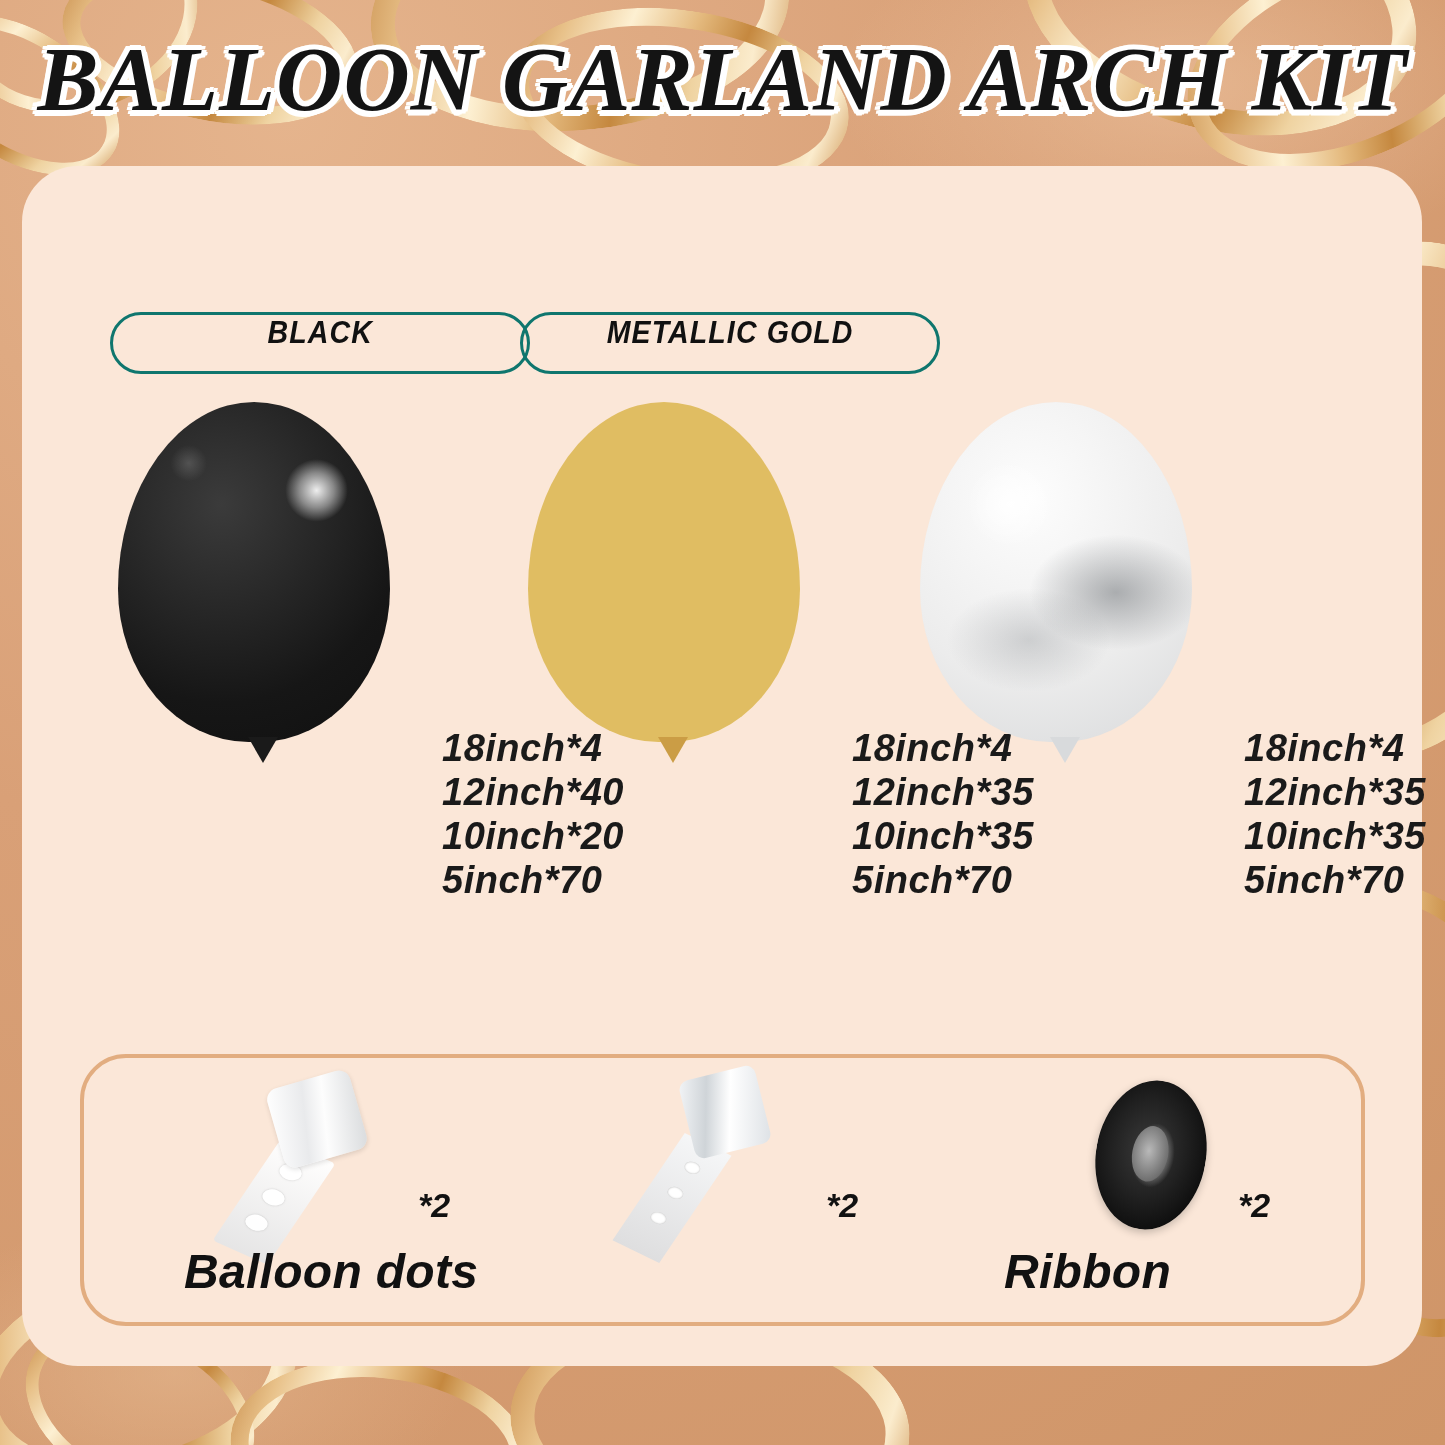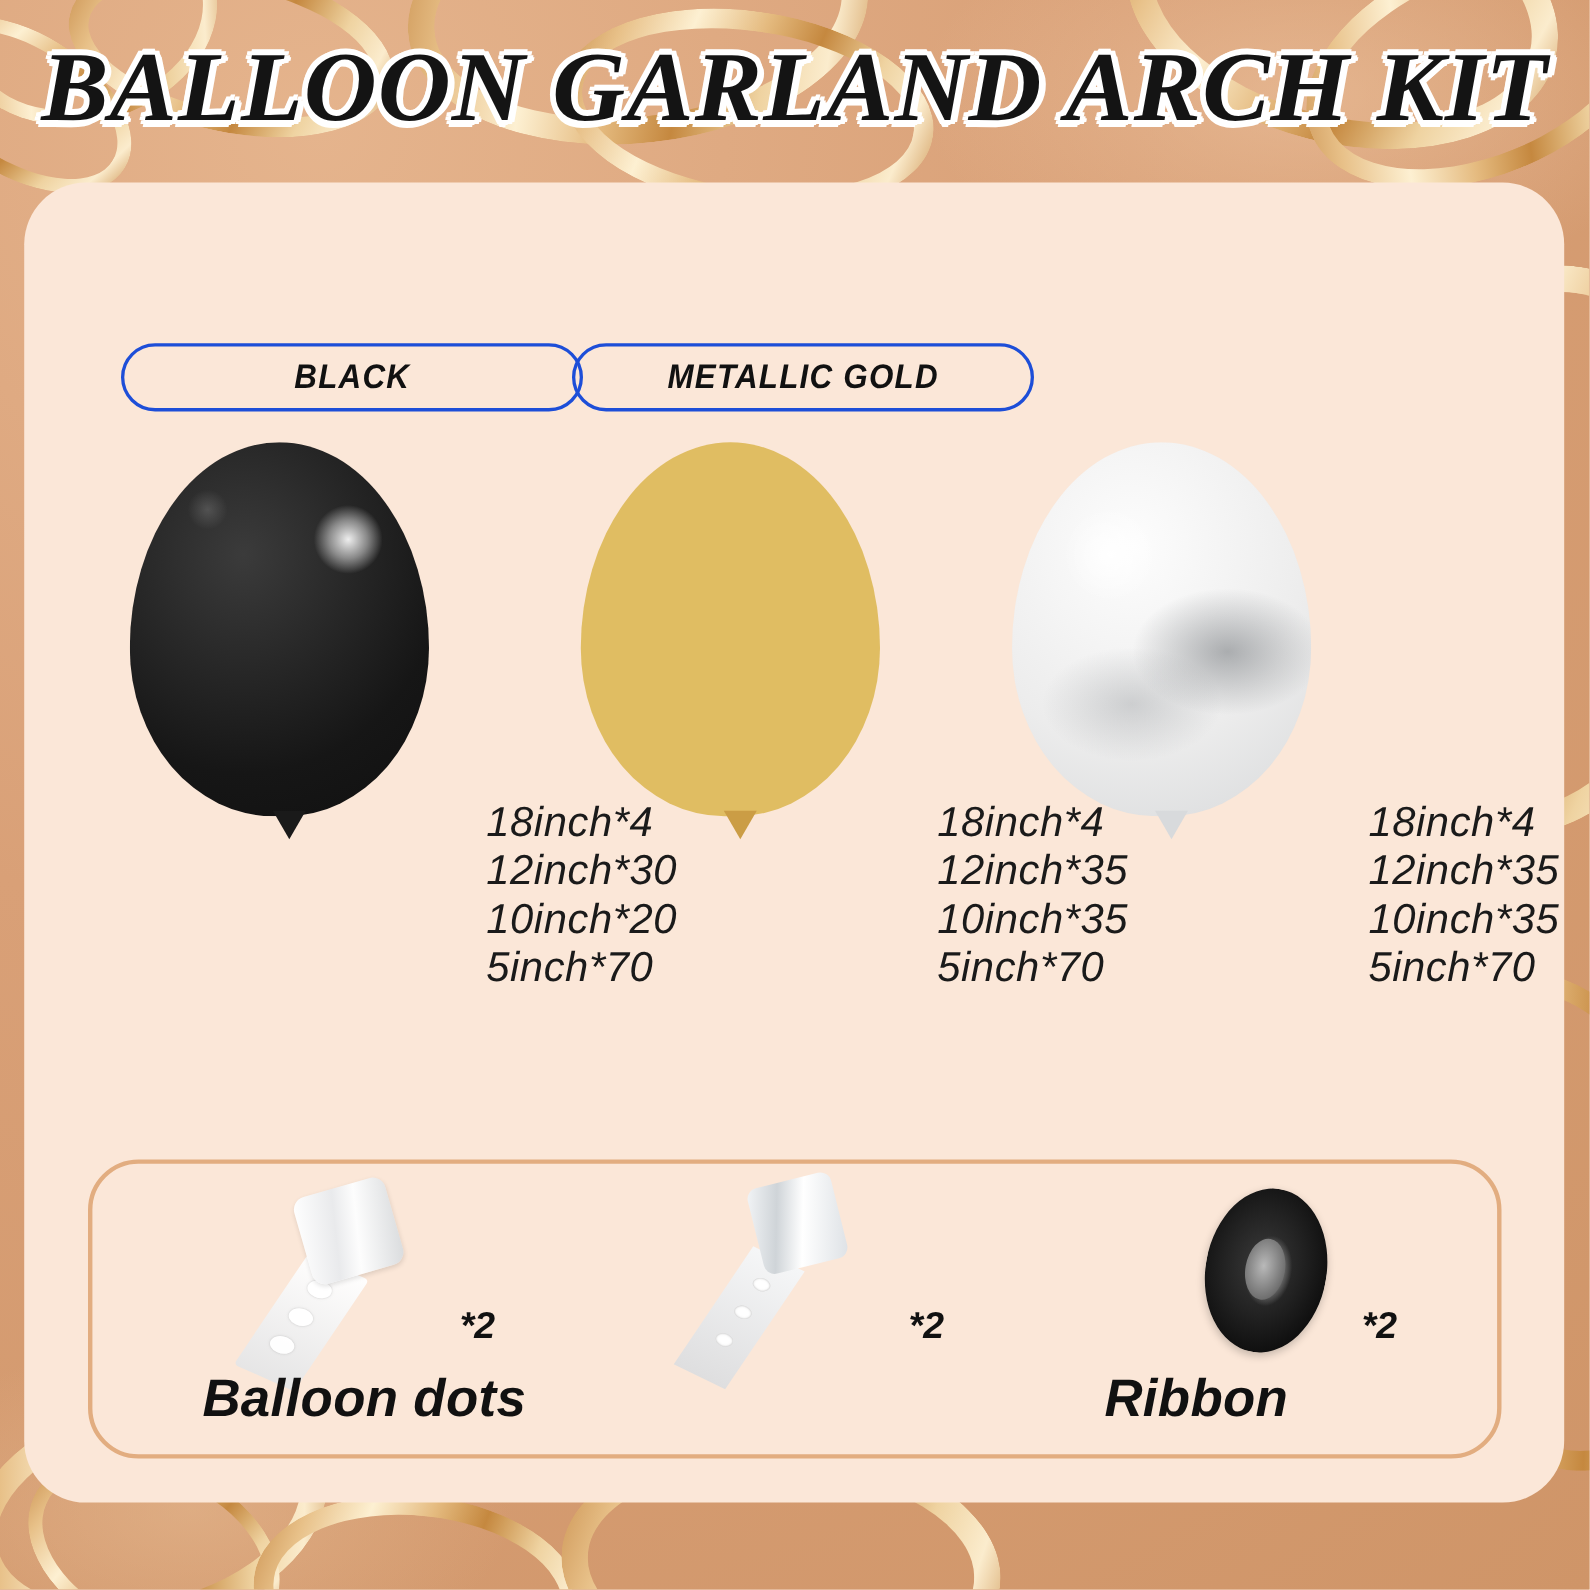--- a/index.html
+++ b/index.html
@@ -65,22 +65,22 @@
 
   
   .columns{position:absolute;left:0;top:0;width:1400px;height:900px;}
   .col{position:absolute;top:0;height:900px;}
   .col.c0{left:88px;width:420px;}
   .col.c1{left:498px;width:420px;}
   .col.c2{left:890px;width:420px;}
 
   .pill{
     position:absolute;top:146px;left:0;right:0;height:62px;
-    border:3px solid #1d4ed8;border-radius:31px;
-    display:flex;align-items:center;justify-content:center;
+    border:3px solid #0f766e;border-radius:31px;
+    display:flex;align-items:flex-start;justify-content:center;
     box-sizing:border-box;
   }
   .pill span{
     font-family:"Liberation Sans", sans-serif;
     font-weight:700;font-style:italic;
     font-size:31px;letter-spacing:1.2px;
     color:#111;
     transform:scaleX(.92);
     white-space:nowrap;
   }
@@ -126,21 +126,21 @@
       radial-gradient(ellipse 120px 80px at 72% 56%, rgba(120,124,128,.58), rgba(120,124,128,0) 72%),
       radial-gradient(ellipse 110px 70px at 40% 70%, rgba(140,144,148,.35), rgba(140,144,148,0) 74%),
       radial-gradient(ellipse 160% 140% at 40% 28%, #fdfdfd 0%, #ececec 38%, #d2d4d6 70%, #bfc2c5 100%);
   }
   .k-silver{border-top:26px solid #d8dadc;}
 
   
   .qty{
     position:absolute;left:332px;top:560px;
     font-family:"Liberation Sans", sans-serif;
-    font-style:italic;font-weight:400;
+    font-style:italic;font-weight:700;
     font-size:38px;line-height:44px;
     color:#1a1a1a;
     letter-spacing:.5px;
     white-space:nowrap;
   }
   .qty div{margin:0;}
 
   
   .acc-box{
     position:absolute;left:58px;top:888px;width:1285px;height:272px;
@@ -257,21 +257,21 @@
       <div class="col c0">
         <div class="pill">
           <span>BLACK</span>
         </div>
         <div class="balloon-wrap">
           <div class="balloon b-black"></div>
           <div class="knot k-black"></div>
         </div>
         <div class="qty">
           <div>18inch*4</div>
-          <div>12inch*30</div>
+          <div>12inch*40</div>
           <div>10inch*20</div>
           <div>5inch*70</div>
         </div>
       </div>
 
       <div class="col c1">
         <div class="pill">
           <span>METALLIC GOLD</span>
         </div>
         <div class="balloon-wrap">

